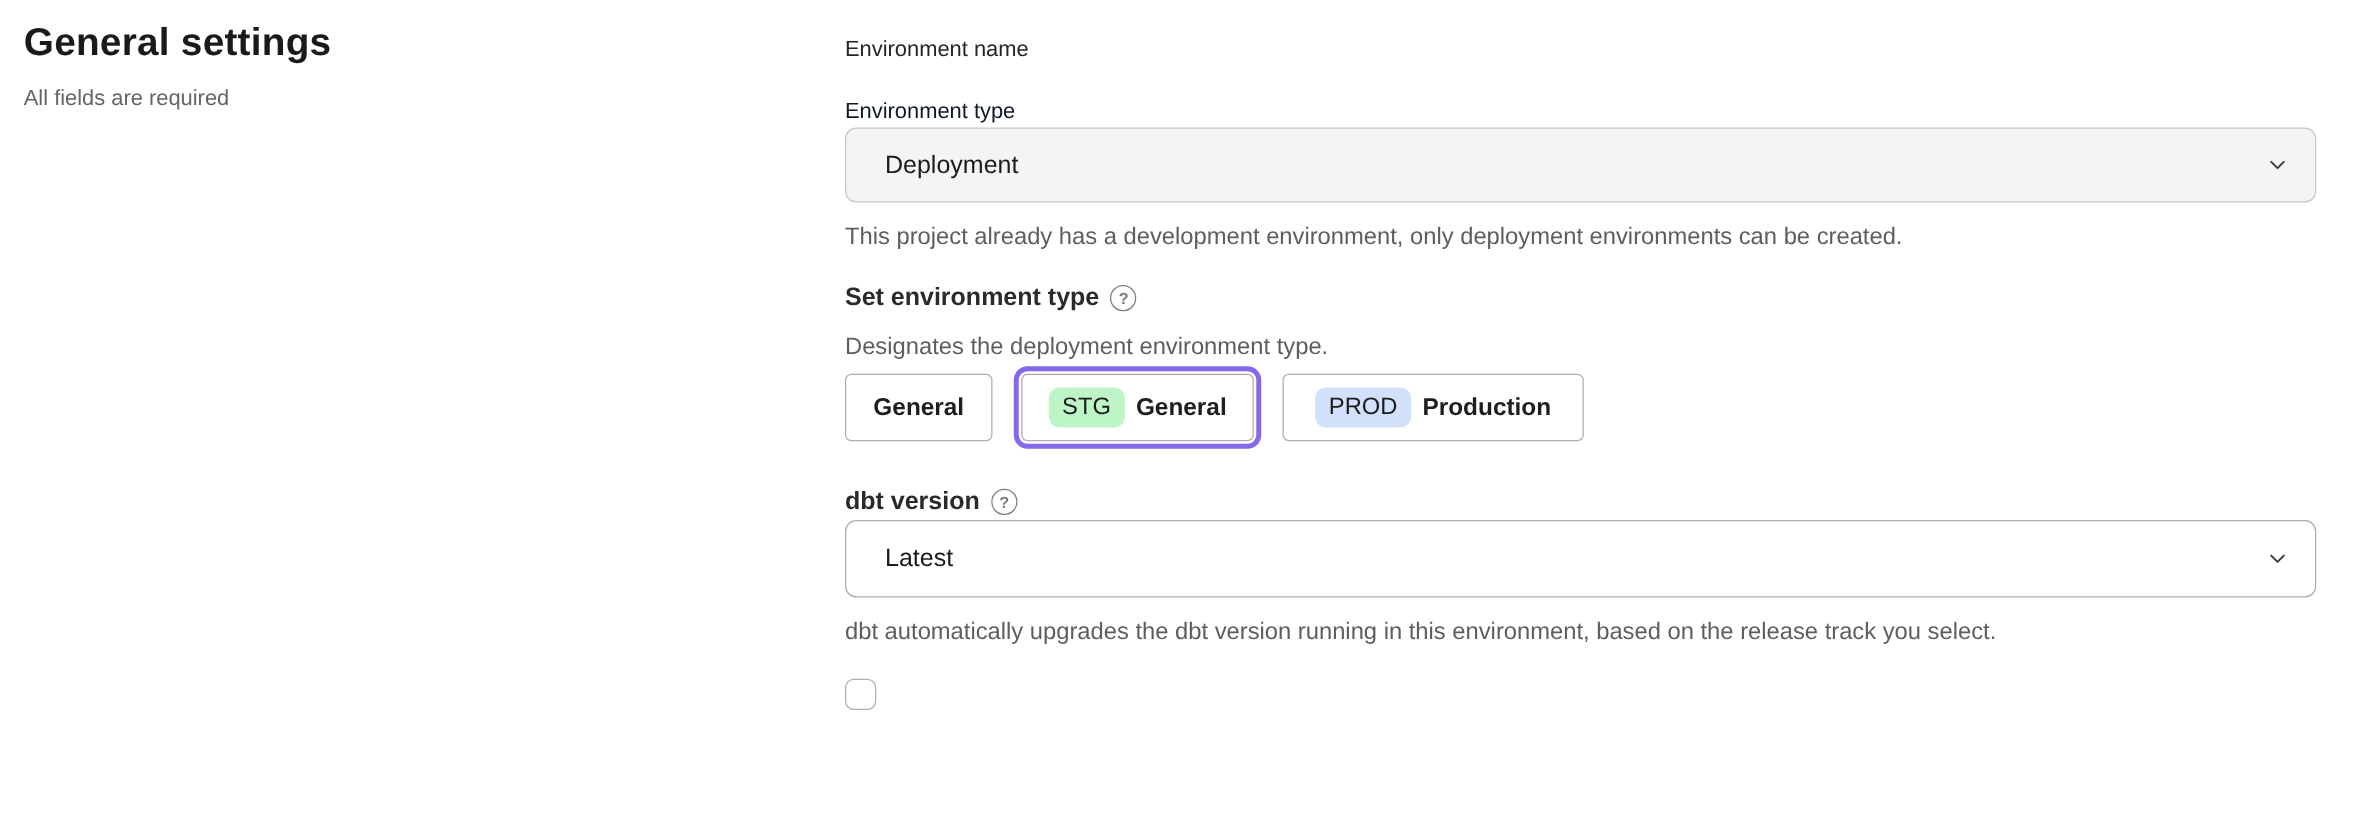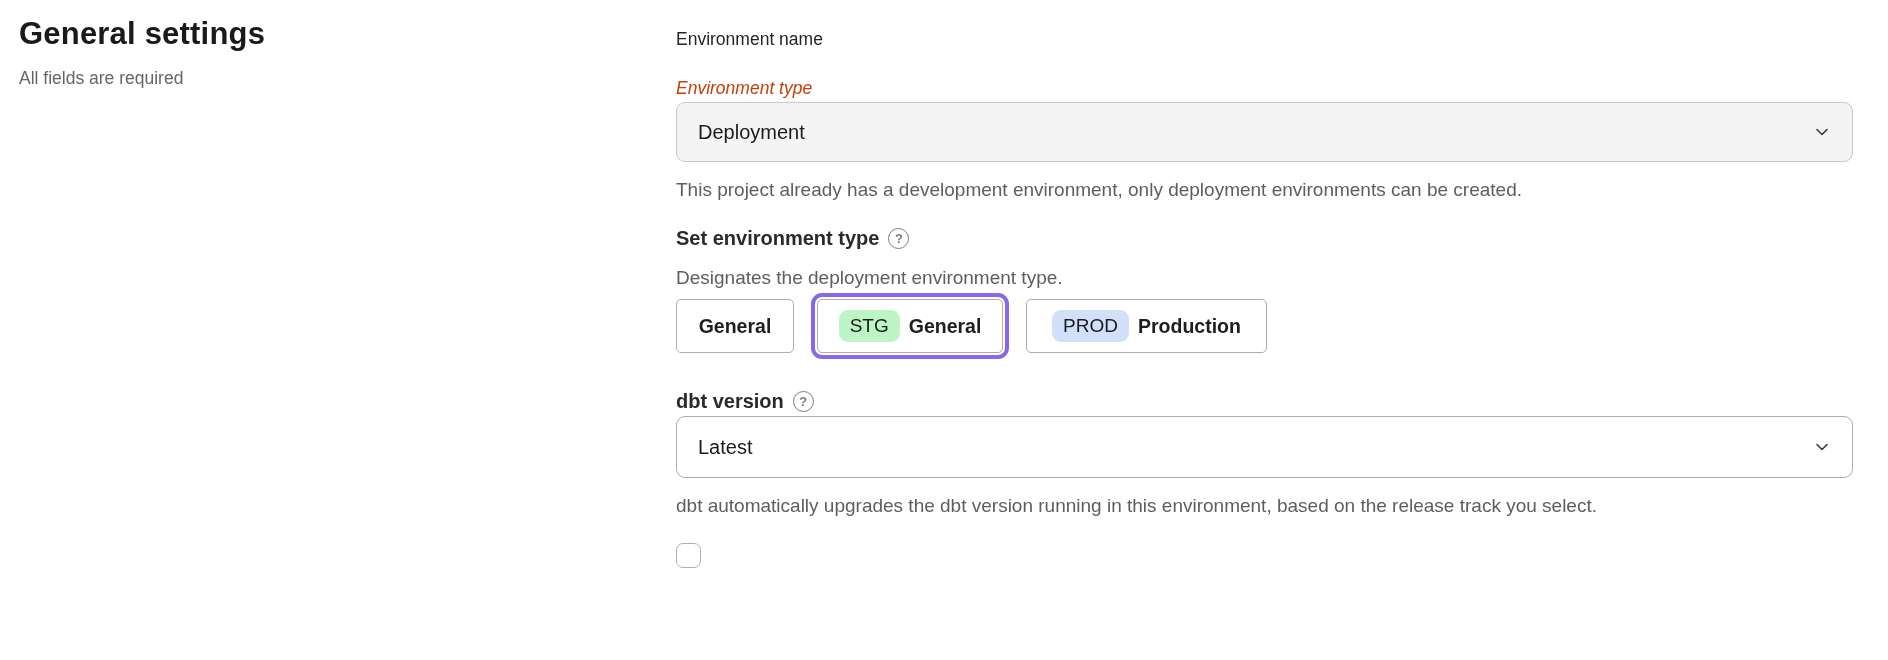--- a/index.html
+++ b/index.html
@@ -20,36 +20,36 @@
     margin-top: 13px; font-size: 17.5px; line-height: 22px;
     font-weight: 400; color: #666464;
   }
   
   .form-col { position: absolute; left: 676px; top: 0; width: 1177px; }
 
   .field-label {
     display: block; margin-top: 29px;
     font-size: 17.5px; line-height: 20px; font-weight: 500; color: #262424;
   }
-  .field-label.is-disabled { color: #c2410c; font-style: italic; }
+  .field-label.is-disabled { color: #0f172a; }
 
   .textbox {
     display: block; width: 100%; height: 60px; margin-top: 3px;
     border: 1px solid #b3abab; border-radius: 9px;
     background: #ffffff; color: #1c1b1b;
     font-family: "Liberation Sans", sans-serif;
     font-size: 20px; padding: 0 21px; outline: none;
   }
 
   .selectbox {
     position: relative; display: flex; align-items: center;
     width: 100%; height: 60px; margin-top: 4px;
     border: 1px solid #b3abab; border-radius: 9px;
     background: #ffffff; color: #1c1b1b;
-    font-size: 20px; padding: 0 50px 0 21px; cursor: pointer;
+    font-size: 20px; padding: 0 50px 0 31px; cursor: pointer;
   }
   .selectbox.is-disabled { background: #f5f4f4; border-color: #ccc6c6; }
   .chevron { position: absolute; right: 22px; top: 50%; margin-top: -8px; }
 
   .helper-text {
     margin-top: 17px; font-size: 19px; line-height: 22px;
     font-weight: 400; color: #5f5d5d;
   }
 
   .section-label {

